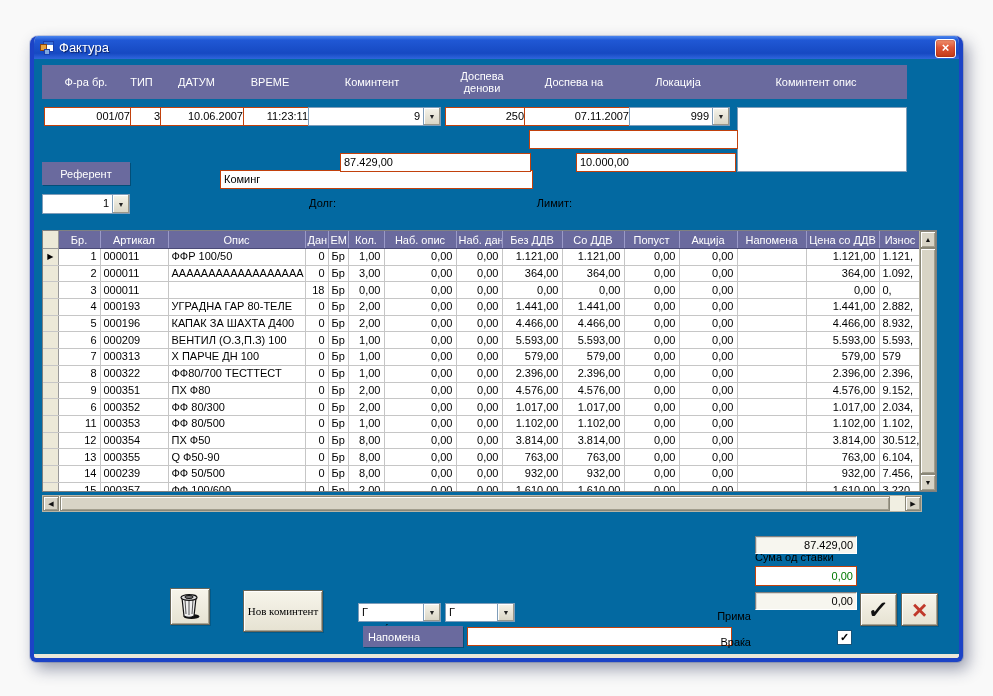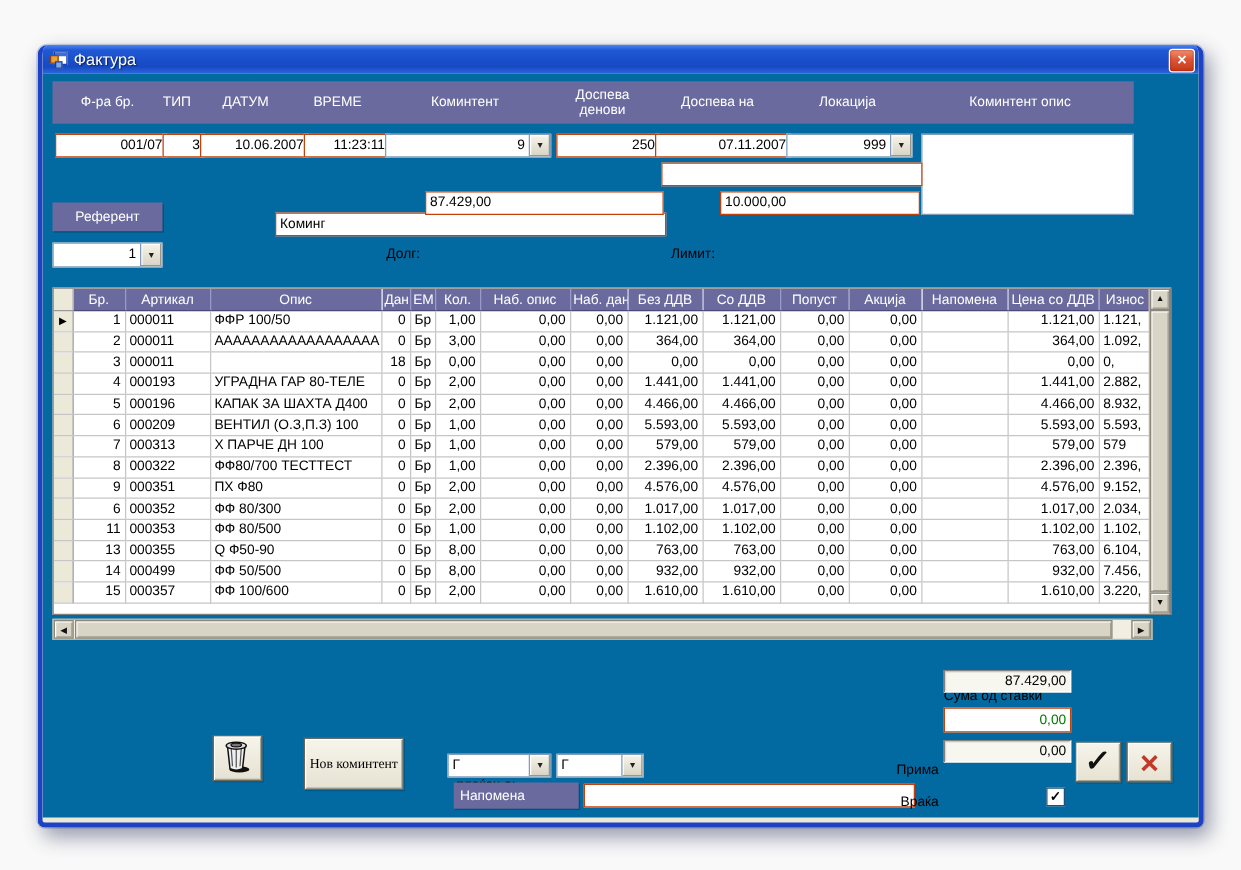--- a/index.html
+++ b/index.html
@@ -369,40 +369,58 @@
               <td class="a-r">1.102,00</td>
               <td class="a-r">1.102,00</td>
               <td class="a-r">0,00</td>
               <td class="a-r">0,00</td>
               <td class="a-l"></td>
               <td class="a-r">1.102,00</td>
               <td class="a-l">1.102,</td>
             </tr>
             <tr>
               <td class="rowhdr"></td>
+              <td class="a-r">12</td>
+              <td class="a-l">000354</td>
+              <td class="a-l">ПХ Ф50</td>
+              <td class="a-r">0</td>
+              <td class="a-l">Бр</td>
+              <td class="a-r">8,00</td>
+              <td class="a-r">0,00</td>
+              <td class="a-r">0,00</td>
+              <td class="a-r">3.814,00</td>
+              <td class="a-r">3.814,00</td>
+              <td class="a-r">0,00</td>
+              <td class="a-r">0,00</td>
+              <td class="a-l"></td>
+              <td class="a-r">3.814,00</td>
+              <td class="a-l">30.512,</td>
+            </tr>
+            <tr>
+              <td class="rowhdr"></td>
               <td class="a-r">13</td>
               <td class="a-l">000355</td>
               <td class="a-l">Q Ф50-90</td>
               <td class="a-r">0</td>
               <td class="a-l">Бр</td>
               <td class="a-r">8,00</td>
               <td class="a-r">0,00</td>
               <td class="a-r">0,00</td>
               <td class="a-r">763,00</td>
               <td class="a-r">763,00</td>
               <td class="a-r">0,00</td>
               <td class="a-r">0,00</td>
               <td class="a-l"></td>
               <td class="a-r">763,00</td>
               <td class="a-l">6.104,</td>
             </tr>
             <tr>
               <td class="rowhdr"></td>
               <td class="a-r">14</td>
-              <td class="a-l">000499</td>
+              <td class="a-l">000239</td>
               <td class="a-l">ФФ 50/500</td>
               <td class="a-r">0</td>
               <td class="a-l">Бр</td>
               <td class="a-r">8,00</td>
               <td class="a-r">0,00</td>
               <td class="a-r">0,00</td>
               <td class="a-r">932,00</td>
               <td class="a-r">932,00</td>
               <td class="a-r">0,00</td>
               <td class="a-r">0,00</td>

